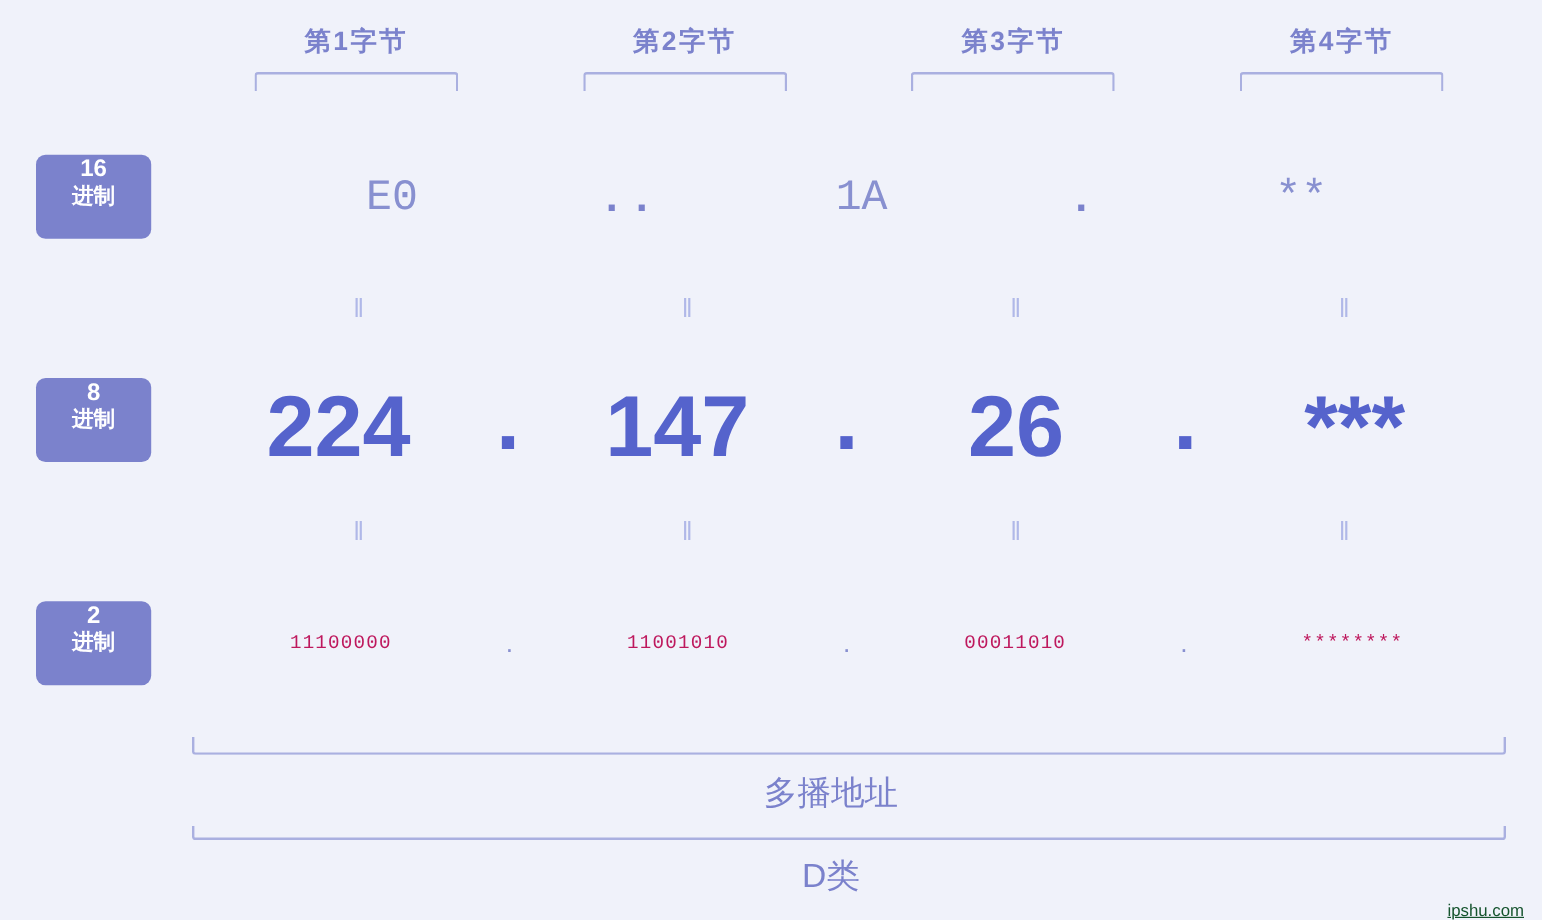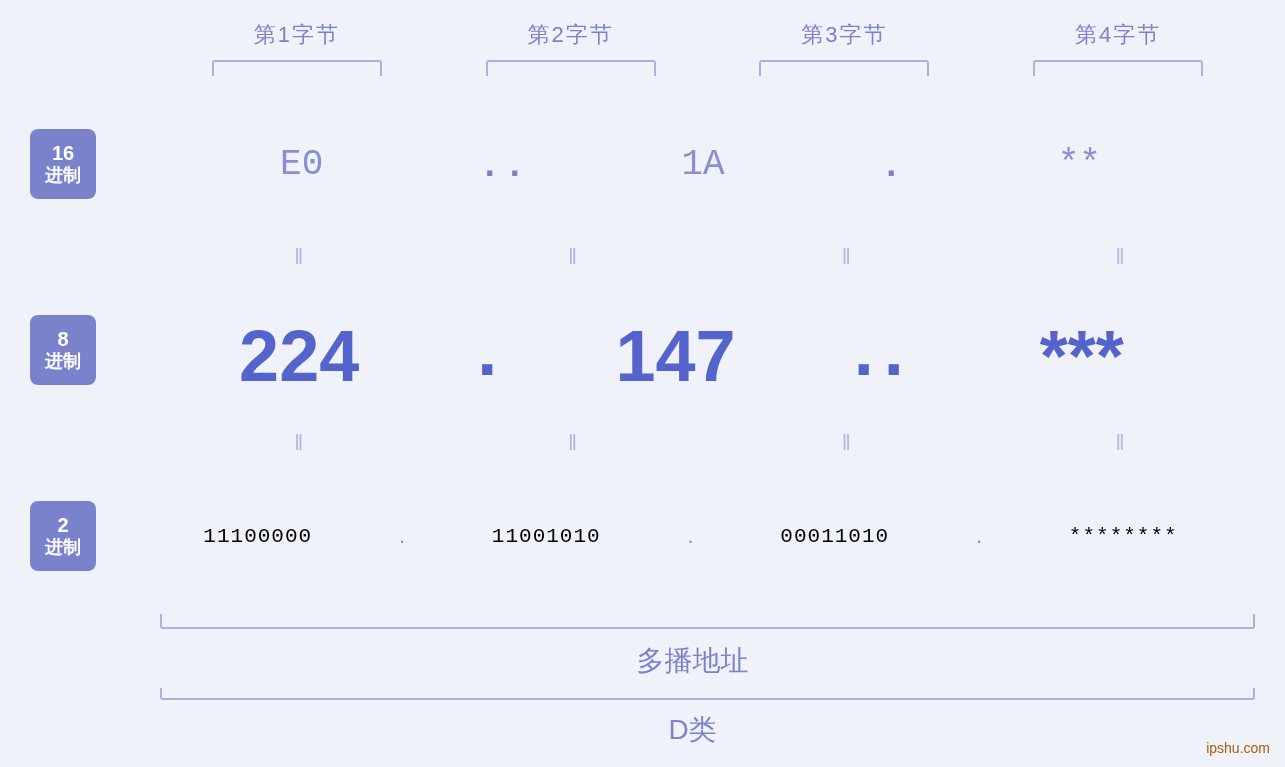--- a/index.html
+++ b/index.html
@@ -26,21 +26,21 @@
       display: flex;
       margin-left: 130px;
       margin-bottom: 10px;
     }
 
     .col-header {
       flex: 1;
       text-align: center;
       color: #7b82cc;
       font-size: 22px;
-      font-weight: 400;
+      font-weight: 700;
       letter-spacing: 2px;
     }
 
     
     .bracket-row {
       display: flex;
       margin-left: 130px;
       margin-bottom: 10px;
     }
 
@@ -59,28 +59,27 @@
       border-radius: 3px 3px 0 0;
     }
 
     .data-row {
       display: flex;
       align-items: center;
       flex: 1;
     }
 
     .row-label {
-      width: 66px;
+      width: 96px;
       height: 70px;
       background: #7b82cc;
       border-radius: 8px;
       display: flex;
       flex-direction: column;
       align-items: center;
-      justify-content: center;
       color: white;
       font-size: 20px;
       font-weight: bold;
       line-height: 1.2;
       margin-right: 30px;
       flex-shrink: 0;
     }
 
     .row-label .label-sub {
       font-size: 18px;
@@ -115,22 +114,22 @@
       color: #5563cc;
       font-size: 72px;
       font-family: 'Arial', sans-serif;
       font-weight: 700;
       line-height: 1;
       margin-top: 12px;
     }
 
     
     .bin-value {
-      color: #000000;
-      font-size: 21px;
+      color: #be185d;
+      font-size: 16px;
       font-family: 'Courier New', monospace;
       font-weight: 400;
       letter-spacing: 1px;
     }
 
     
     .pipe-row {
       display: flex;
       margin-left: 130px;
       height: 30px;
@@ -184,24 +183,25 @@
     .bottom-bracket2 {
       flex: 1;
       height: 12px;
       border: 2px solid #aab0e0;
       border-top: none;
       border-radius: 0 0 3px 3px;
     }
 
     .watermark {
       position: absolute;
-      bottom: 11px;
+      bottom: 1px;
       right: 15px;
-      color: #a16207;
+      color: #14532d;
       font-size: 14px;
+      text-decoration: underline;
     }
 
     .dot-sep {
       color: #7b82cc;
       font-size: 36px;
       font-weight: bold;
       width: 25px;
       text-align: center;
       flex-shrink: 0;
     }
@@ -294,20 +294,23 @@
     </div>
     <div class="row-data">
       <div class="data-cell">
           <span class="dec-value">224</span>
         </div>
       <div class="dot-sep-large">.</div>
       <div class="data-cell">
           <span class="dec-value">147</span>
         </div>
       <div class="dot-sep-large">.</div>
+      <div class="data-cell">
+          <span class="dec-value">26</span>
+        </div>
       <div class="dot-sep-large">.</div>
       <div class="data-cell">
           <span class="dec-value">***</span>
         </div>
     </div>
   </div>
 
   <div class="pipe-row">
     <div class="pipe-cell">
         <span class="double-pipe">‖</span>

